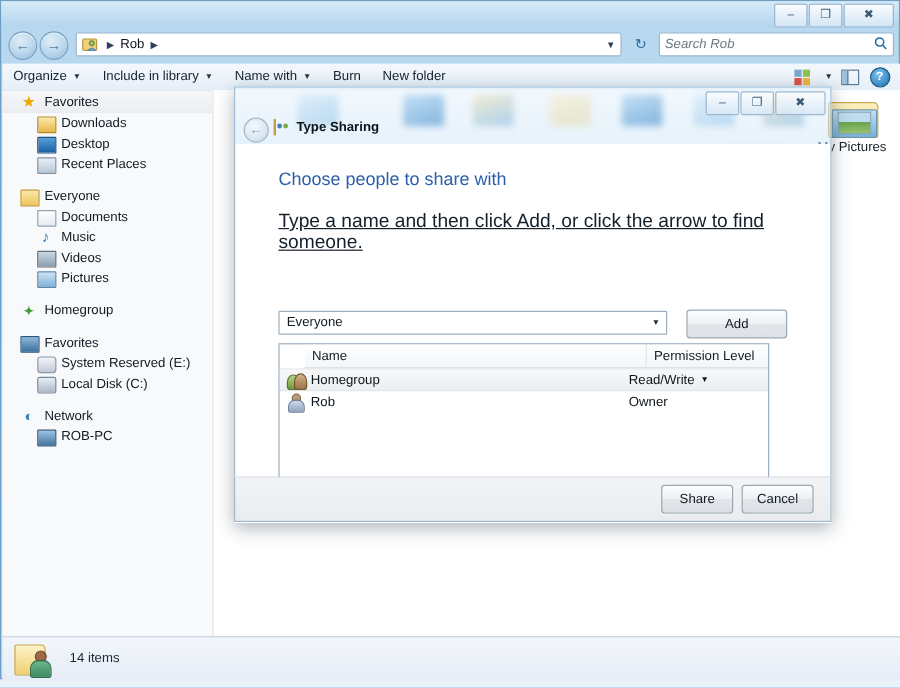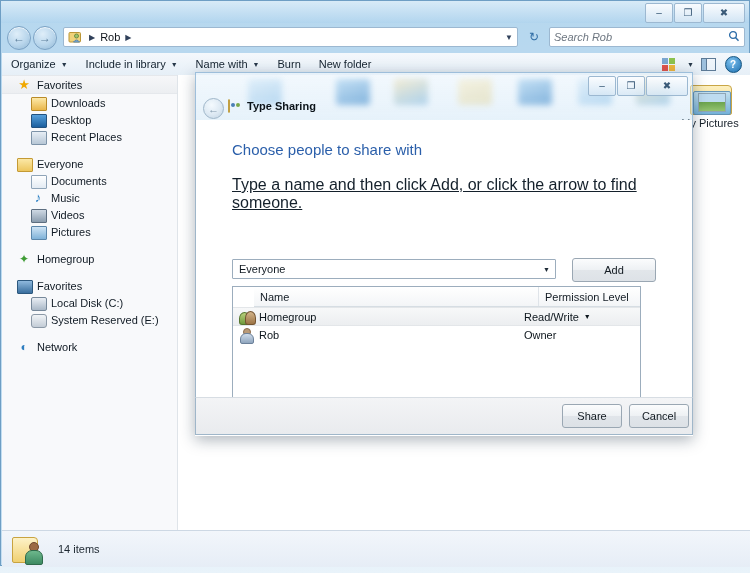--- a/index.html
+++ b/index.html
@@ -471,21 +471,21 @@
   }
   .dlg-footer {
     position: absolute;
     left: 0; top: 325px;
     width: 498px; height: 38px;
     background: linear-gradient(180deg,#f3f4f6,#e9ebee);
     border: 1px solid #9fb6c9;
     border-top: 1px solid #d7dde3;
     box-sizing: border-box;
     display: flex; align-items: center; justify-content: flex-end;
-    padding-right: 3px;
+    padding-right: 14px;
     gap: 7px;
   }
   .dlg-btn {
     width: 58px; height: 22px;
     background: linear-gradient(180deg,#fbfcfd 0%,#eef1f4 48%,#e1e5ea 50%,#dce1e6 100%);
     border: 1px solid #9aa7b3;
     border-radius: 3px;
     font-size: 11px; color: #121a21;
     display: flex; align-items: center; justify-content: center;
   }
@@ -667,38 +667,44 @@
 
       <div class="nav-section">
         <div class="nav-row">
           <span class="nav-ico">
               <span class="ico-sq ico-comp"></span>
             </span>
           <span>Favorites</span>
         </div>
         <div class="nav-row child">
           <span class="nav-ico">
+              <span class="ico-sq ico-disk2"></span>
+            </span>
+          <span>System Reserved (E:)</span>
+        </div>
+        <div class="nav-row child">
+          <span class="nav-ico">
               <span class="ico-sq ico-disk"></span>
             </span>
           <span>Local Disk (C:)</span>
-        </div>
-        <div class="nav-row child">
-          <span class="nav-ico">
-              <span class="ico-sq ico-disk2"></span>
-            </span>
-          <span>System Reserved (E:)</span>
         </div>
       </div>
 
       <div class="nav-gap"></div>
 
       <div class="nav-section">
         <div class="nav-row">
           <span class="nav-ico ico-net">◐</span>
           <span>Network</span>
+        </div>
+        <div class="nav-row child">
+          <span class="nav-ico">
+              <span class="ico-sq ico-pc"></span>
+            </span>
+          <span>ROB-PC</span>
         </div>
       </div>
     </div>
 
     <div class="filelist">
       <div class="bg-folder" style="left:497px; top:6px;">
         <div class="folder-art">
           <span class="folder-back"></span>
           <span class="folder-front"></span>
           <span class="pic-preview"></span>

